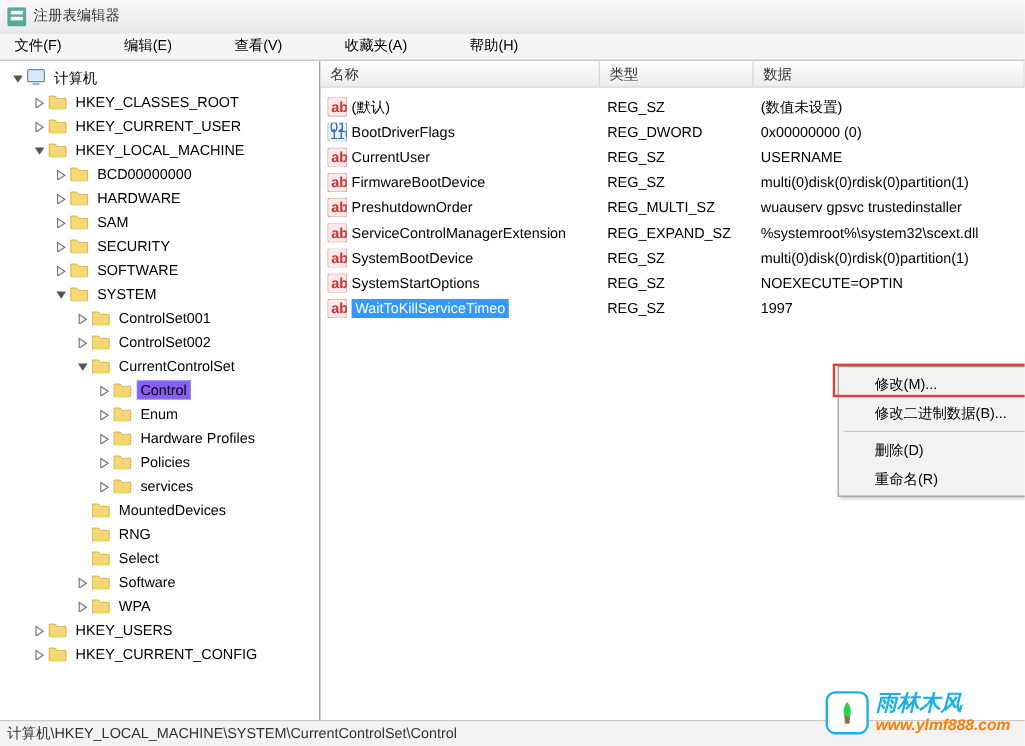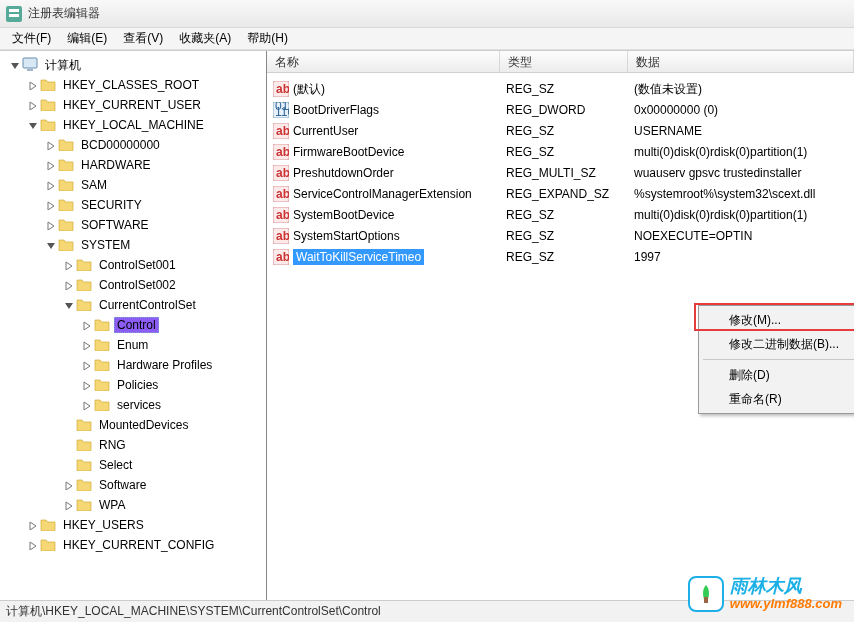--- a/index.html
+++ b/index.html
@@ -2,21 +2,21 @@
 <html><head>
 <meta charset="utf-8">
 <style>
 * { margin: 0; padding: 0; box-sizing: border-box; font-family: "Microsoft YaHei", Tahoma, sans-serif; font-size: 12px; }
 body { background: #fff; width: 854px; height: 622px; overflow: hidden; position: relative; }
 
 .titlebar { height: 28px; background: linear-gradient(#f8f8f8,#e9e9e9); border-bottom: 1px solid #d8d8d8; display: flex; align-items: center; padding: 0 6px; }
 .titlebar .app-icon { width: 16px; height: 16px; margin-right: 6px; }
 .titlebar .title { color: #333; }
 
-.menubar { height: 22px; background: #f5f5f5; border-bottom: 1px solid #e0e0e0; display: flex; align-items: center; padding: 0 4px; }
+.menubar { height: 22px; background: #f5f5f5; border-bottom: 1px solid #e0e0e0; display: flex; align-items: center; padding: 0 4px; gap: 36px; }
 .menubar .menu-item { padding: 2px 8px; cursor: default; }
 
 .content { display: flex; height: 550px; border-top: 1px solid #ccc; }
 
 .tree-pane { width: 267px; border-right: 1px solid #888; overflow: auto; background: #fff; padding: 4px 0; }
 .tree-pane ul { list-style: none; }
 .tree-pane li { white-space: nowrap; }
 .row { display: flex; align-items: center; height: 20px; padding-right: 4px; }
 .indent { display: inline-block; }
 .exp { width: 12px; height: 12px; display: inline-flex; align-items: center; justify-content: center; margin-right: 2px; color: #555; cursor: default; }

